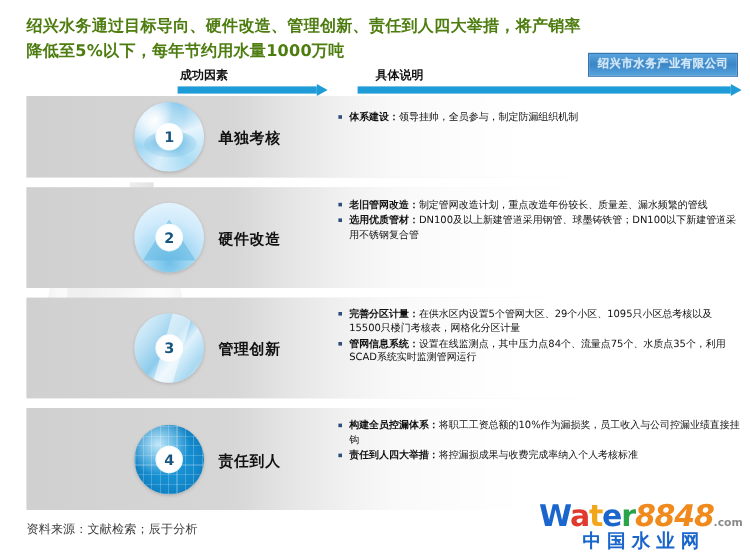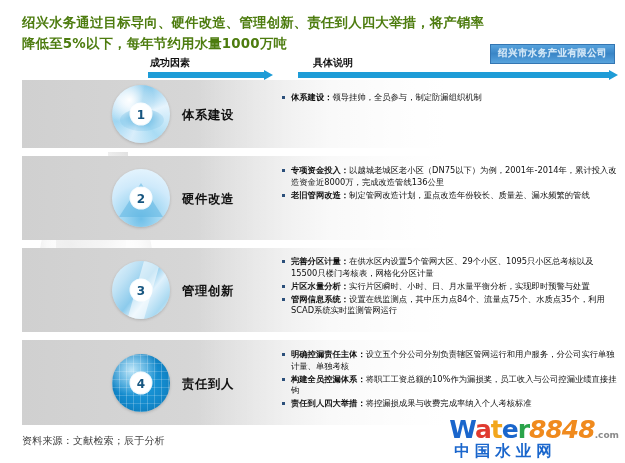--- a/index.html
+++ b/index.html
@@ -192,21 +192,21 @@
   .bullet b{ font-weight:bold; }
 
   
   .source{
     position:absolute; left:22px; top:434px;
     font-size:10px; color:#3a3a3a; letter-spacing:.2px;
   }
 
   
   .watermark{
-    position:absolute; right:6px; bottom:4px; text-align:left;
+    position:absolute; right:6px; bottom:4px; text-align:center;
     line-height:1; user-select:none;
   }
   .wm-top{
     font-size:25px; font-weight:bold; letter-spacing:-1px;
     font-family:"DejaVu Sans","Liberation Sans",sans-serif;
     white-space:nowrap;
   }
   .wm-top .b{ color:#1a66cc; }
   .wm-top .r{ color:#e03a2f; }
   .wm-top .y{ color:#f2a61c; }
@@ -250,80 +250,72 @@
   <div class="globe"></div>
   <div class="glow"></div>
 </div>
 
 <div class="row row-1">
   <div class="band-white"></div>
 </div>
 <div class="circle c1" style="top:85px">
   <div class="num">1</div>
 </div>
-<div class="row-label" style="top:107px">体系建设</div>
+<div class="row-label" style="top:107px">单独考核</div>
 <div class="bullets" style="top:92px">
   <div class="bullet">
     <span class="sq"></span>
     <b>体系建设：</b><span>领导挂帅，全员参与，制定防漏组织机制</span>
   </div>
 </div>
 
 <div class="row row-2">
   <div class="band-white"></div>
 </div>
 <div class="circle c2" style="top:169px">
   <div class="num">2</div>
 </div>
 <div class="row-label" style="top:191px">硬件改造</div>
 <div class="bullets" style="top:165px">
   <div class="bullet">
     <span class="sq"></span>
-    <b>专项资金投入：</b><span>以越城老城区老小区（DN75以下）为例，2001年-2014年，累计投入改造资金近8000万，完成改造管线136公里</span>
-  </div>
-  <div class="bullet">
-    <span class="sq"></span>
     <b>老旧管网改造：</b><span>制定管网改造计划，重点改造年份较长、质量差、漏水频繁的管线</span>
+  </div>
+  <div class="bullet">
+    <span class="sq"></span>
+    <b>选用优质管材：</b><span>DN100及以上新建管道采用钢管、球墨铸铁管；DN100以下新建管道采用不锈钢复合管</span>
   </div>
 </div>
 
 <div class="row row-3">
   <div class="band-white"></div>
 </div>
 <div class="circle c3" style="top:261px">
   <div class="num">3</div>
 </div>
 <div class="row-label" style="top:283px">管理创新</div>
 <div class="bullets" style="top:256px">
   <div class="bullet">
     <span class="sq"></span>
     <b>完善分区计量：</b><span>在供水区内设置5个管网大区、29个小区、1095只小区总考核以及15500只楼门考核表，网格化分区计量</span>
   </div>
   <div class="bullet">
     <span class="sq"></span>
-    <b>片区水量分析：</b><span>实行片区瞬时、小时、日、月水量平衡分析，实现即时预警与处置</span>
-  </div>
-  <div class="bullet">
-    <span class="sq"></span>
     <b>管网信息系统：</b><span>设置在线监测点，其中压力点84个、流量点75个、水质点35个，利用SCAD系统实时监测管网运行</span>
   </div>
 </div>
 
 <div class="row row-4">
   <div class="band-white"></div>
 </div>
 <div class="circle c4" style="top:354px">
   <div class="num">4</div>
 </div>
 <div class="row-label" style="top:376px">责任到人</div>
 <div class="bullets" style="top:349px">
-  <div class="bullet">
-    <span class="sq"></span>
-    <b>明确控漏责任主体：</b><span>设立五个分公司分别负责辖区管网运行和用户服务，分公司实行单独计量、单独考核</span>
-  </div>
   <div class="bullet">
     <span class="sq"></span>
     <b>构建全员控漏体系：</b><span>将职工工资总额的10%作为漏损奖，员工收入与公司控漏业绩直接挂钩</span>
   </div>
   <div class="bullet">
     <span class="sq"></span>
     <b>责任到人四大举措：</b><span>将控漏损成果与收费完成率纳入个人考核标准</span>
   </div>
 </div>
 

